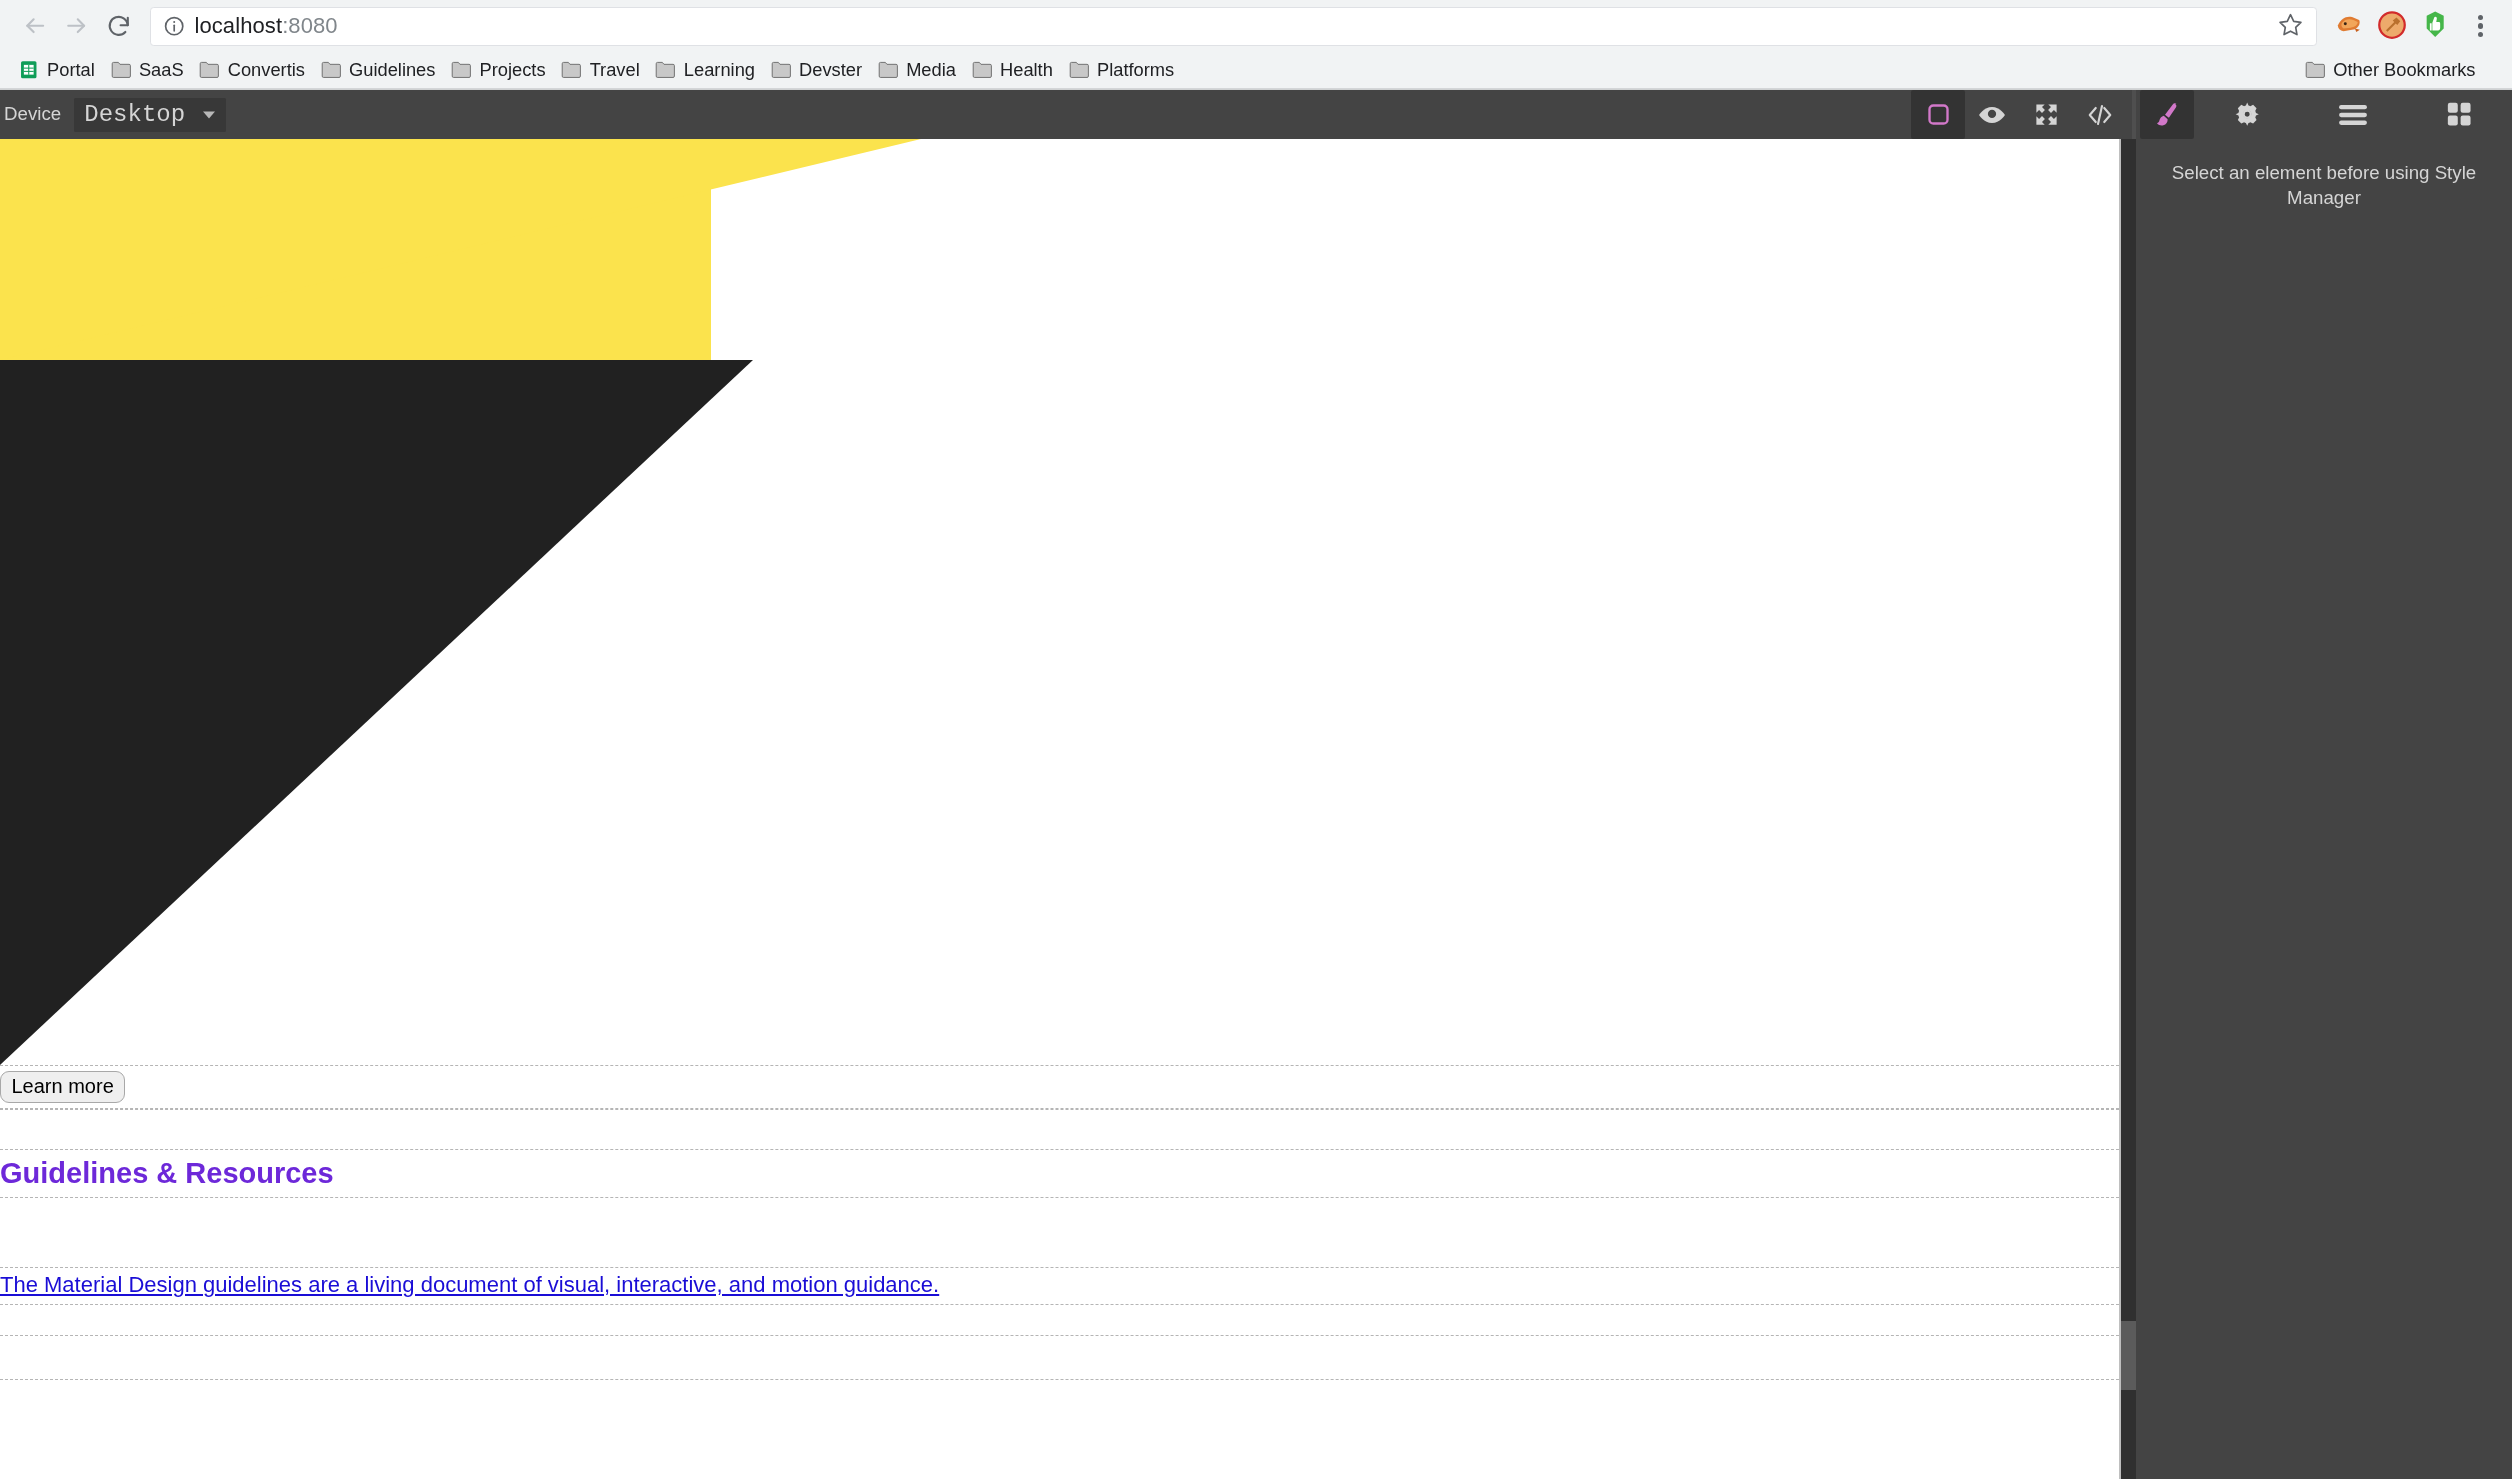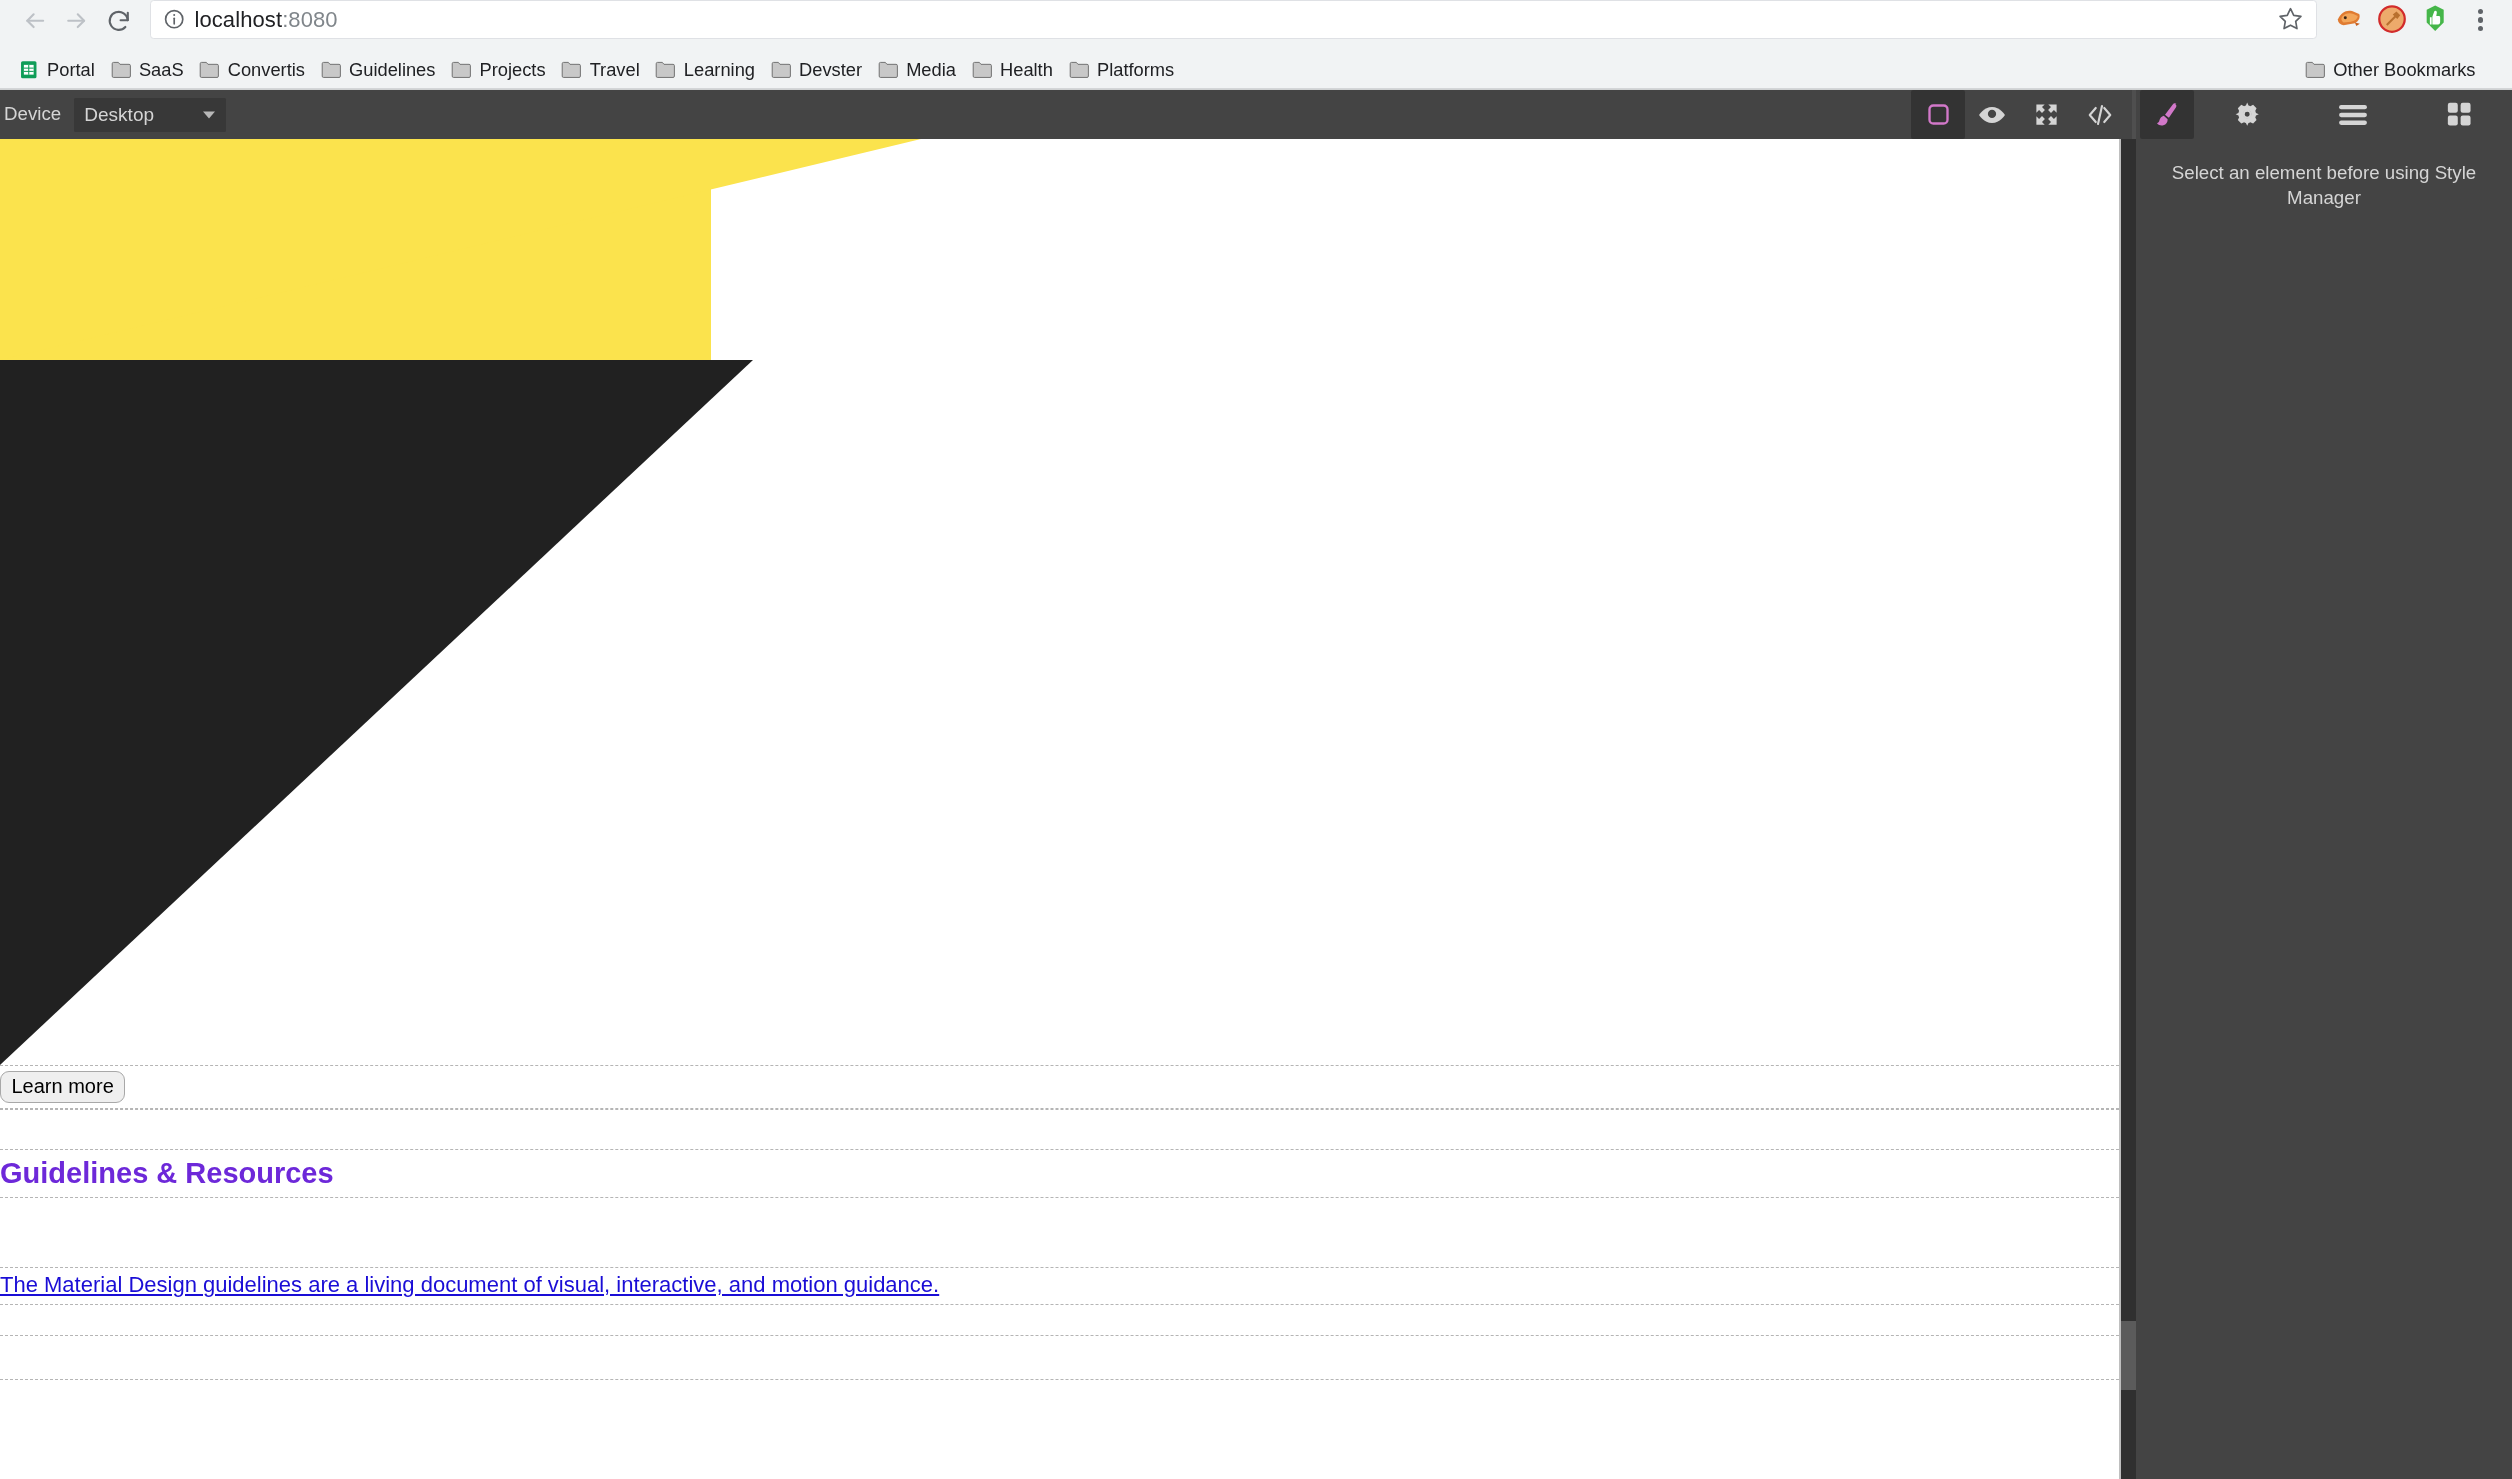--- a/index.html
+++ b/index.html
@@ -19,21 +19,21 @@
   
   .browser-chrome {
     width: 100%;
     background: #f1f3f4;
     border-bottom: 0.7px solid #cfd1d2;
     box-sizing: border-box;
   }
   .nav-bar {
     height: 52px;
     display: flex;
-    align-items: flex-start;
+    align-items: center;
     padding: 0 13.5px;
     box-sizing: border-box;
     background: #f1f3f4;
   }
   .nav-btn {
     width: 42px;
     height: 42px;
     display: flex;
     align-items: center;
     justify-content: center;
@@ -174,22 +174,22 @@
   .device-label {
     color: #d5d5d5;
     font-size: 18.7px;
     margin-right: 12.7px;
     line-height: 1;
   }
   .device-select {
     background: #383838;
     border: none;
     color: #d5d5d5;
-    font-size: 19px;
-    font-family: Liberation Sans, sans-serif;
+    font-size: 24px;
+    font-family: Liberation Mono, monospace;
     height: 34px;
     width: 152px;
     padding: 0 10.5px;
     box-sizing: border-box;
     border-radius: 1.5px;
     position: relative;
     display: flex;
     align-items: center;
   }
   .device-select .dv-caret {

